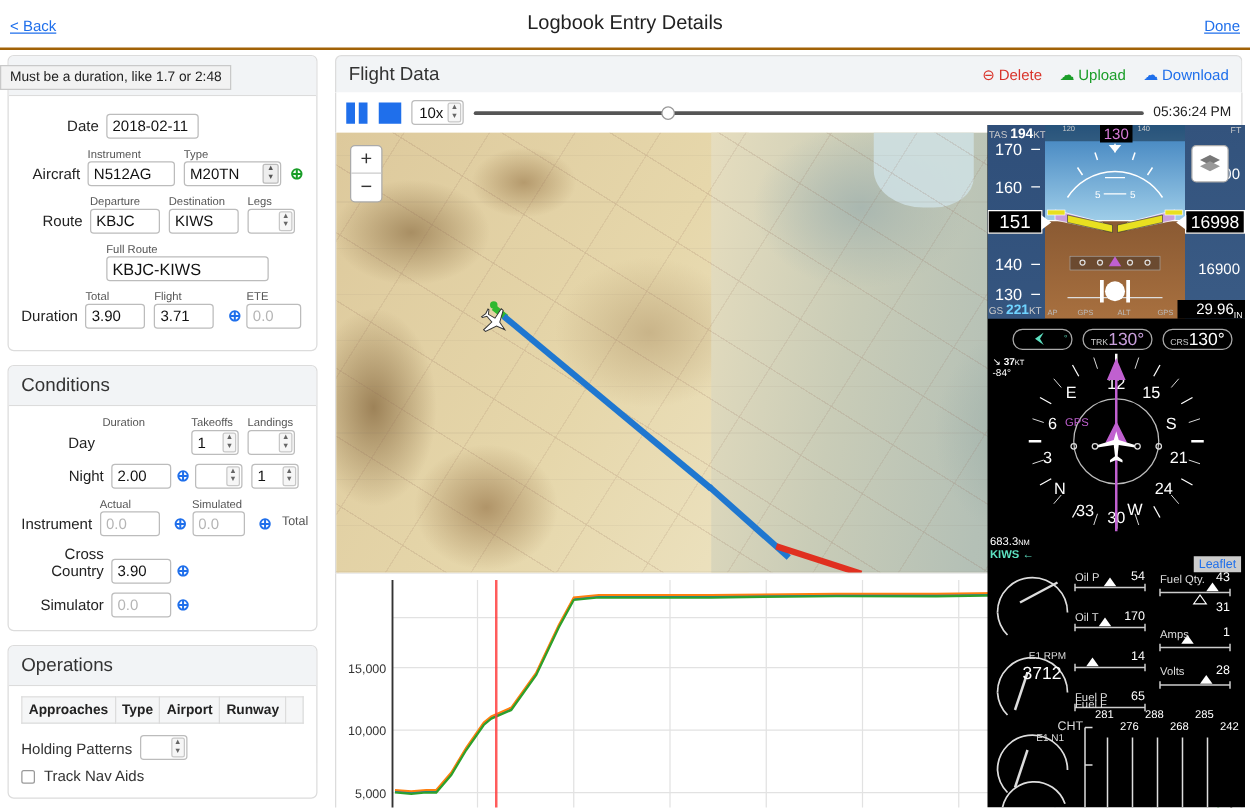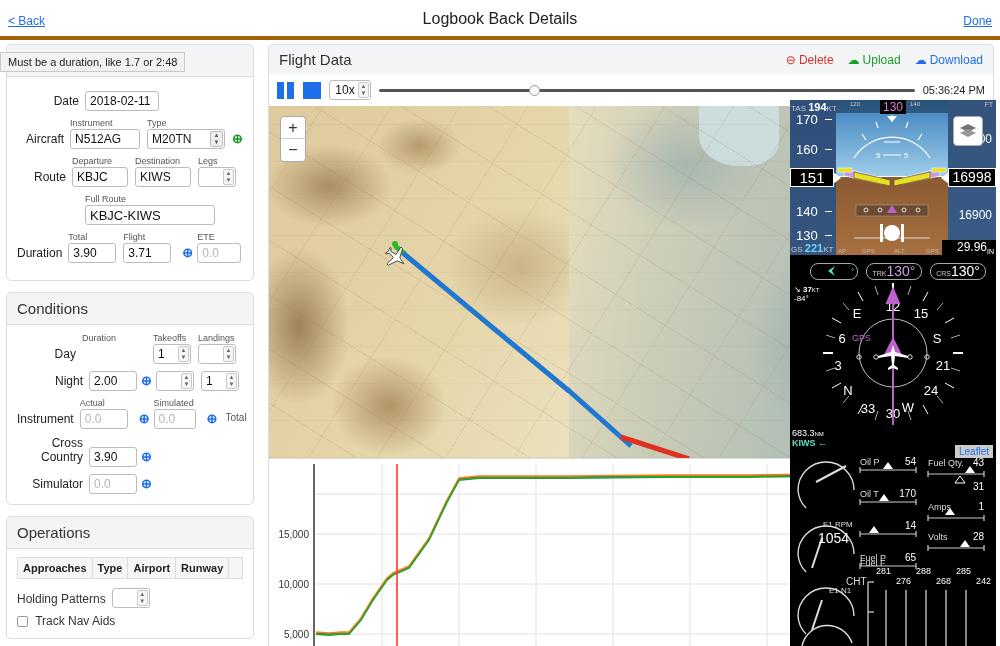--- a/index.html
+++ b/index.html
@@ -7,21 +7,21 @@
   body {
     font-family: "Liberation Sans", sans-serif;
     font-size: 12px;
     color:#333;
     background:#fff;
   }
   .app { position:relative; width:1000px; height:646px; }
 
   
   .topbar { position:absolute; left:0; top:0; width:1000px; height:40px;
-            background:#fff; border-bottom:4px solid #a16207; }
+            background:#fff; border-bottom:2px solid #a16207; }
   .back-link { position:absolute; left:8px; top:14px; font-size:12px; color:#1f6feb;
                text-decoration:underline; cursor:pointer; }
   .page-title { position:absolute; left:0; top:10px; width:1000px; text-align:center;
                 font-size:16px; color:#222; }
   .done-link { position:absolute; right:8px; top:14px; font-size:12px; color:#1f6feb;
                text-decoration:underline; cursor:pointer; }
 
   
   .left-col { position:absolute; left:6px; top:44px; width:248px; height:588px; }
   .panel { background:#fff; border:1px solid #dcdcdc; border-radius:5px;
@@ -202,21 +202,21 @@
   .bar-val { position:absolute; font-size:10px; color:#fff; text-align:right; }
   .cht-num { position:absolute; font-size:9px; color:#fff; }
 </style>
 </head>
 <body>
 
 <div class="app">
 
   <div class="topbar">
     <span class="back-link">&lt; Back</span>
-    <div class="page-title">Logbook Back Details</div>
+    <div class="page-title">Logbook Entry Details</div>
     <span class="done-link">Done</span>
   </div>
 
   <div class="left-col">
 
     <div class="panel">
       <div class="panel-head">General</div>
       <div class="panel-body" style="padding-top:14px;">
         <div class="row">
           <div class="rlabel" style="width:68px;">Date</div>
@@ -694,21 +694,21 @@
           <line x1="78" y1="132" x2="84" y2="132"></line>
           <line x1="78" y1="162" x2="84" y2="162"></line>
           <line x1="96" y1="140" x2="96" y2="196"></line>
           <line x1="116" y1="140" x2="116" y2="196"></line>
           <line x1="136" y1="140" x2="136" y2="196"></line>
           <line x1="156" y1="140" x2="156" y2="196"></line>
           <line x1="176" y1="140" x2="176" y2="196"></line>
         </g>
       </svg>
       <span class="dial-lbl" style="left:33px; top:70px;">E1 RPM</span>
-      <span class="dial-val" style="left:28px; top:80px;">1054</span>
+      <span class="dial-val" style="left:28px; top:80px;">3712</span>
       <span class="dial-lbl" style="left:39px; top:136px;">E1 N1</span>
 
       <span class="bar-lbl" style="left:70px; top:7px;">Oil P</span>
       <span class="bar-val" style="left:104px; top:6px; width:22px;">54</span>
       <span class="bar-lbl" style="left:70px; top:39px;">Oil T</span>
       <span class="bar-val" style="left:100px; top:38px; width:26px;">170</span>
       <span class="bar-lbl" style="left:70px; top:71px;margin-top:37px;">Fuel F</span>
       <span class="bar-val" style="left:104px; top:70px; width:22px;">14</span>
       <span class="bar-lbl" style="left:70px; top:103px;">Fuel P</span>
       <span class="bar-val" style="left:104px; top:102px; width:22px;">65</span>

